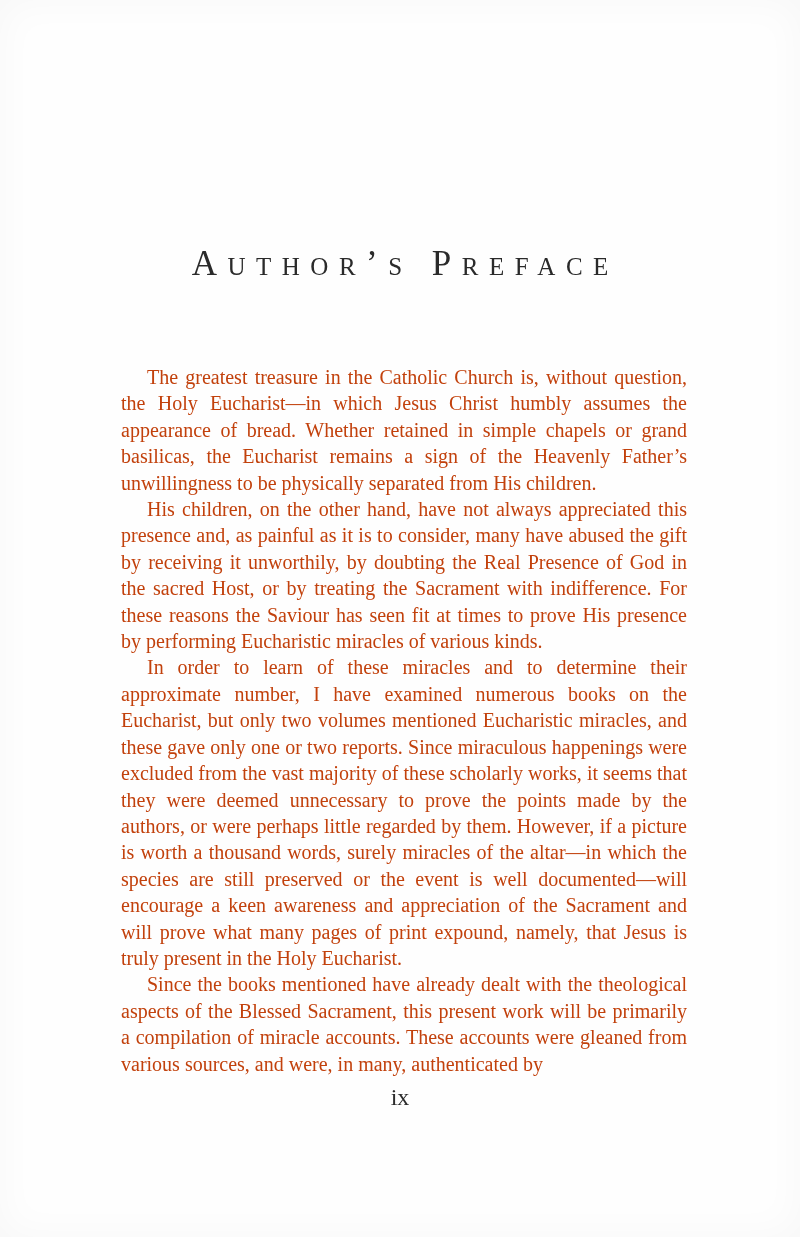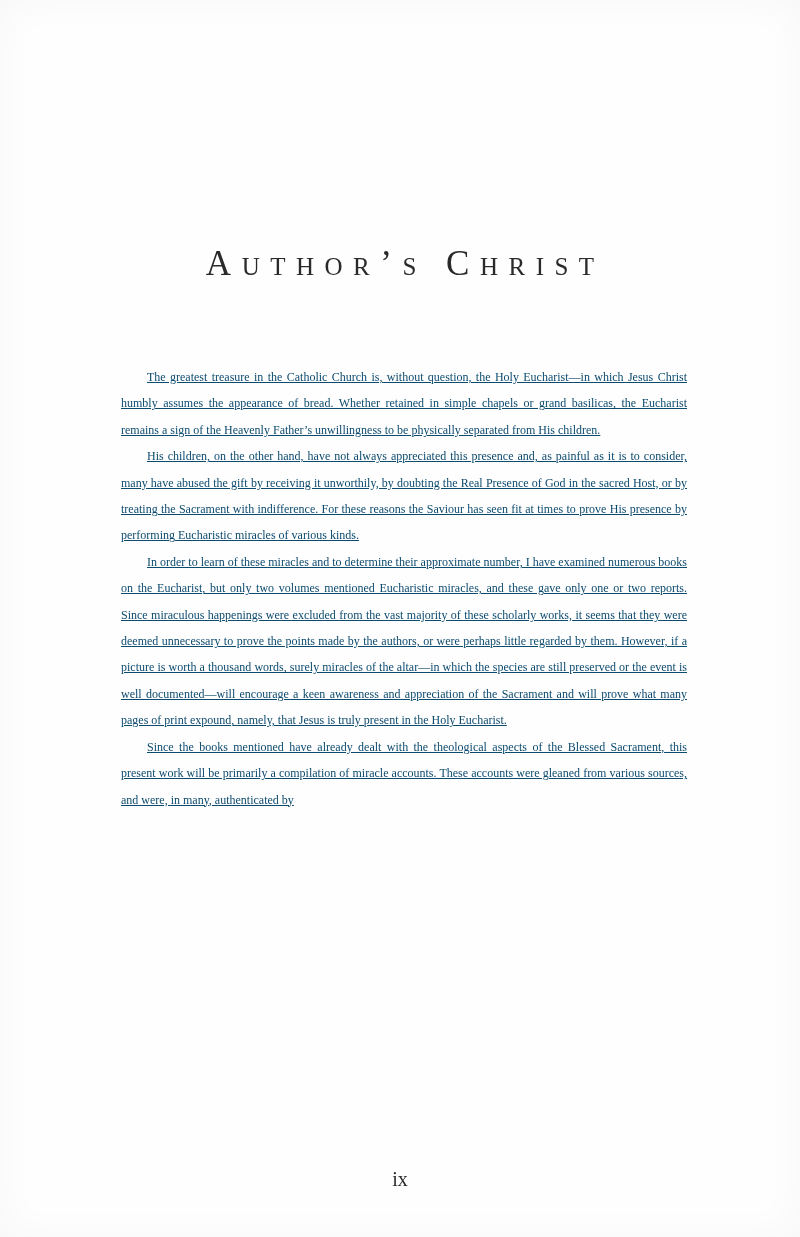--- a/index.html
+++ b/index.html
@@ -38,49 +38,48 @@
     margin: 0;
     
     padding-left: 0.30em;
     box-sizing: border-box;
   }
   .text-block {
     position: absolute;
     top: 364px;
     left: 121px;
     width: 566px;
-    font-size: 12px;
+    font-size: 20px;
     line-height: 26.4px;
     text-align: justify;
     text-justify: inter-word;
     hyphens: auto;
     -webkit-hyphens: auto;
-    color: #0c4a6e;
-    text-decoration: underline;
+    color: #c2410c;
   }
   .text-block p {
     margin: 0;
     text-indent: 26px;
   }
   .page-number {
     position: absolute;
-    top: 1168px;
+    top: 1084px;
     left: 0;
     width: 100%;
     text-align: center;
-    font-size: 20px;
+    font-size: 24px;
     color: #2b2b2b;
   }
 </style>
 </head>
 <body>
 
 <div class="page">
 
-  <h1 class="chapter-title">Author’s Christ</h1>
+  <h1 class="chapter-title">Author’s Preface</h1>
 
   <div class="text-block">
     <p>The greatest treasure in the Catholic Church is, without question, the Holy Eucharist—in which Jesus Christ humbly assumes the appearance of bread. Whether retained in simple chapels or grand basilicas, the Eucharist remains a sign of the Heavenly Father’s unwillingness to be physically separated from His children.</p>
     <p>His children, on the other hand, have not always appreciated this presence and, as painful as it is to consider, many have abused the gift by receiving it unworthily, by doubting the Real Presence of God in the sacred Host, or by treating the Sacrament with indifference. For these reasons the Saviour has seen fit at times to prove His presence by performing Eucharistic miracles of various kinds.</p>
     <p>In order to learn of these miracles and to determine their approximate number, I have examined numerous books on the Eucharist, but only two volumes mentioned Eucharistic miracles, and these gave only one or two reports. Since miraculous happenings were excluded from the vast majority of these scholarly works, it seems that they were deemed unnecessary to prove the points made by the authors, or were perhaps little regarded by them. However, if a picture is worth a thousand words, surely miracles of the altar—in which the species are still preserved or the event is well documented—will encourage a keen awareness and appreciation of the Sacrament and will prove what many pages of print expound, namely, that Jesus is truly present in the Holy Eucharist.</p>
     <p>Since the books mentioned have already dealt with the theological aspects of the Blessed Sacrament, this present work will be primarily a compilation of miracle accounts. These accounts were gleaned from various sources, and were, in many, authenticated by</p>
   </div>
 
   <div class="page-number">ix</div>
 

